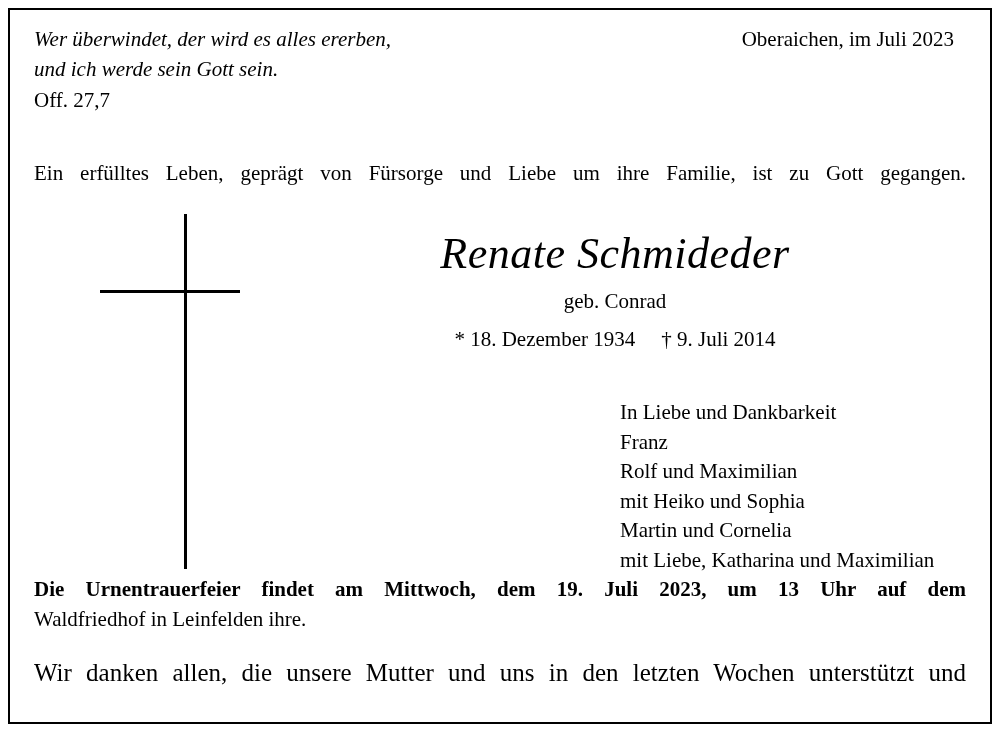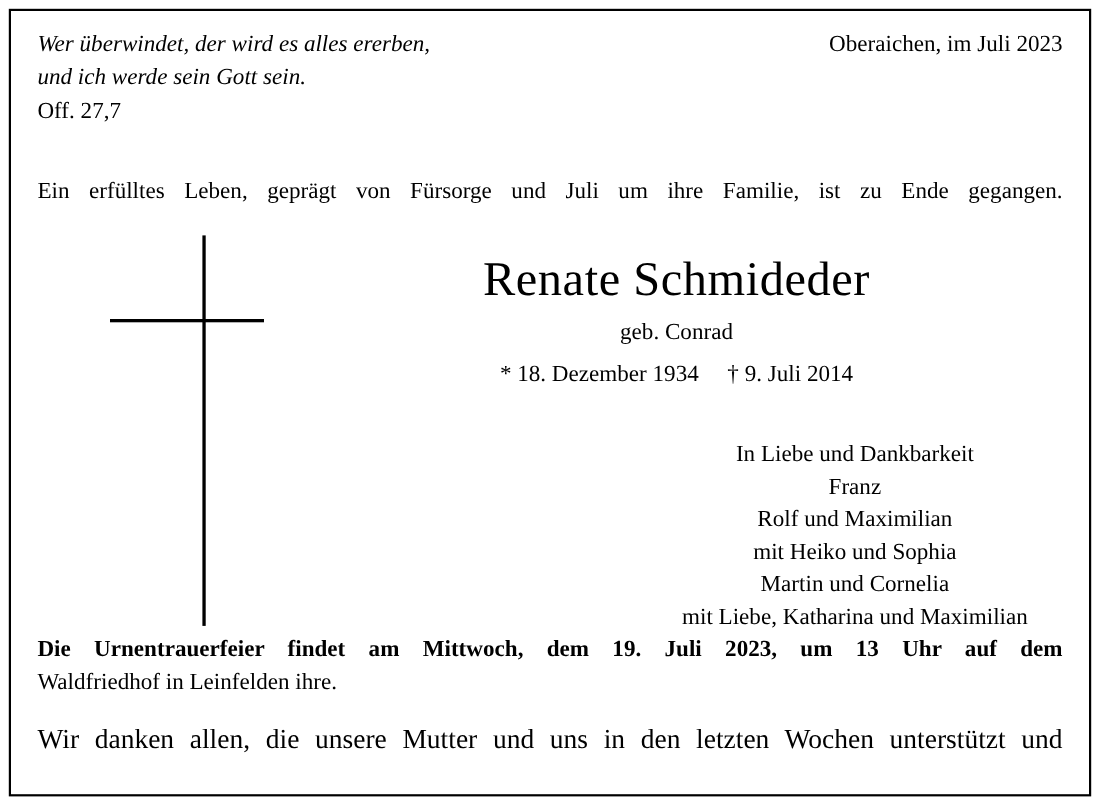--- a/index.html
+++ b/index.html
@@ -53,21 +53,21 @@
   .verse-ref {
     position: absolute;
     left: 0;
     top: 61px;
     font-style: normal;
     font-size: 21px;
     line-height: 30px;
   }
   .place-date {
     position: absolute;
-    right: 0;
+    right: 12px;
     top: 0;
     font-size: 21px;
     line-height: 30px;
     white-space: nowrap;
   }
 
   .intro {
     position: absolute;
     left: 0;
     top: 134px;
@@ -108,20 +108,21 @@
     position: absolute;
     left: 230px;
     top: 202px;
     width: 702px;
     text-align: center;
   }
   .name {
     font-size: 44px;
     line-height: 56px;
     letter-spacing: 0.5px;
+    font-style: italic;
   }
   .maiden {
     font-size: 21px;
     line-height: 30px;
     margin-top: 4px;
   }
   .dates {
     font-size: 21px;
     line-height: 30px;
     margin-top: 8px;
@@ -134,21 +135,20 @@
   
   .survivors {
     position: absolute;
     left: 586px;
     top: 374px;
     font-size: 21px;
     line-height: 29.5px;
   }
   .survivors div {
     white-space: nowrap;
-    text-align: center;
   }
 
   
   .para-funeral {
     position: absolute;
     left: 0;
     top: 550px;
     width: 932px;
     font-size: 21px;
     line-height: 30px;
@@ -181,21 +181,21 @@
 
     <div class="top-row">
       <div class="verse">
         <div>Wer überwindet, der wird es alles ererben,</div>
         <div>und ich werde sein Gott sein.</div>
       </div>
       <div class="verse-ref">Off. 27,7</div>
       <div class="place-date">Oberaichen, im Juli 2023</div>
     </div>
 
-    <div class="intro">Ein erfülltes Leben, geprägt von Fürsorge und Juli um ihre Familie, ist zu Ende gegangen.</div>
+    <div class="intro">Ein erfülltes Leben, geprägt von Fürsorge und Liebe um ihre Familie, ist zu Gott gegangen.</div>
 
     <div class="cross">
       <div class="vert"></div>
       <div class="horz"></div>
     </div>
 
     <div class="name-block">
       <div class="name">Renate Schmideder</div>
       <div class="maiden">geb. Conrad</div>
       <div class="dates">

